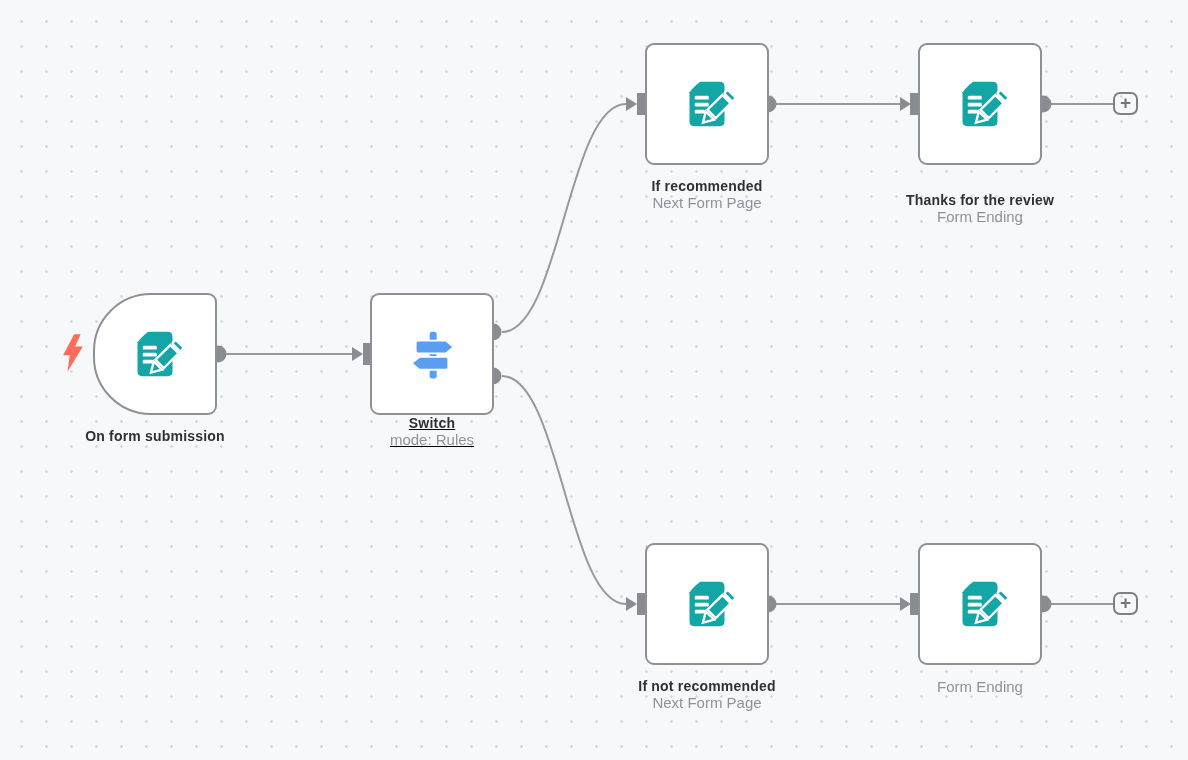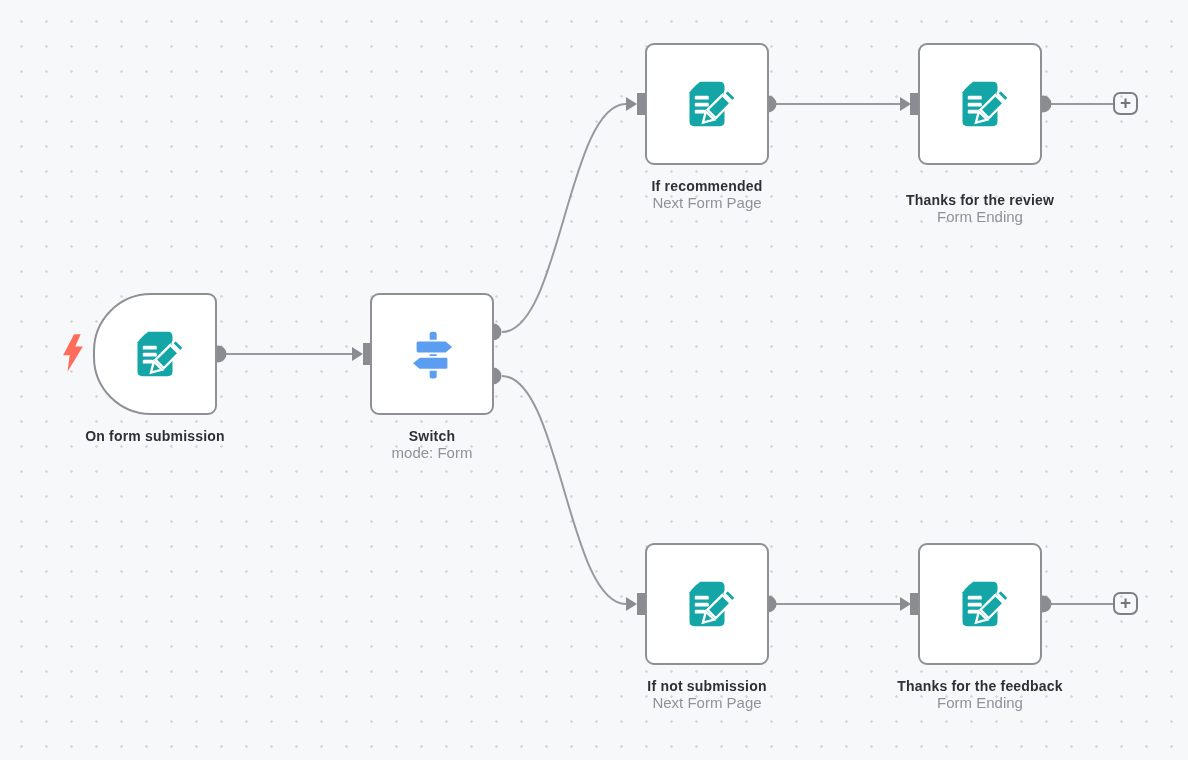--- a/index.html
+++ b/index.html
@@ -28,21 +28,21 @@
   .n-thanks-review    { left: 918px; top: 43px;  }
   .n-if-not-recommended { left: 645px; top: 543px; }
   .n-thanks-feedback  { left: 918px; top: 543px; }
 
   .node-icon { width: 56px; height: 56px; }
 
   .bolt { position: absolute; left: 62px; top: 333px; width: 22px; height: 40px; }
 
   .node-label { position: absolute; width: 340px; text-align: center; }
   .lbl-form-trigger     { left: -15px;  top: 428px; }
-  .lbl-switch           { left: 262px;  top: 428px; }
+  .lbl-switch           { left: 262px;  top: 415px; text-decoration: underline; }
   .lbl-if-recommended   { left: 537px;  top: 178px; }
   .lbl-thanks-review    { left: 810px;  top: 192px; }
   .lbl-if-not-recommended { left: 537px; top: 678px; }
   .lbl-thanks-feedback  { left: 810px;  top: 678px; }
   .title { font-size: 14px; font-weight: 700; color: #2e3036; letter-spacing: 0.2px; }
   .subtitle { font-size: 15px; font-weight: 400; color: #8f929a; margin-top: 0; text-align: center; }
   .subtitle:empty { display: none; }
 
   .plus-btn {
     position: absolute; width: 25px; height: 23px; box-sizing: border-box;
@@ -179,36 +179,35 @@
       </g>
     </svg>
   </div>
 
   <div class="node-label lbl-form-trigger">
     <div class="title">On form submission</div>
 
   </div>
   <div class="node-label lbl-switch">
     <div class="title">Switch</div>
-    <div class="subtitle">mode: Form</div>
+    <div class="subtitle">mode: Rules</div>
   </div>
   <div class="node-label lbl-if-recommended">
     <div class="title">If recommended</div>
     <div class="subtitle">Next Form Page</div>
   </div>
   <div class="node-label lbl-thanks-review">
     <div class="title">Thanks for the review</div>
     <div class="subtitle">Form Ending</div>
   </div>
   <div class="node-label lbl-if-not-recommended">
-    <div class="title">If not submission</div>
+    <div class="title">If not recommended</div>
     <div class="subtitle">Next Form Page</div>
   </div>
   <div class="node-label lbl-thanks-feedback">
-    <div class="title">Thanks for the feedback</div>
     <div class="subtitle">Form Ending</div>
   </div>
 
   <div class="plus-btn plus-top">
     <span>+</span>
   </div>
   <div class="plus-btn plus-bottom">
     <span>+</span>
   </div>
 

